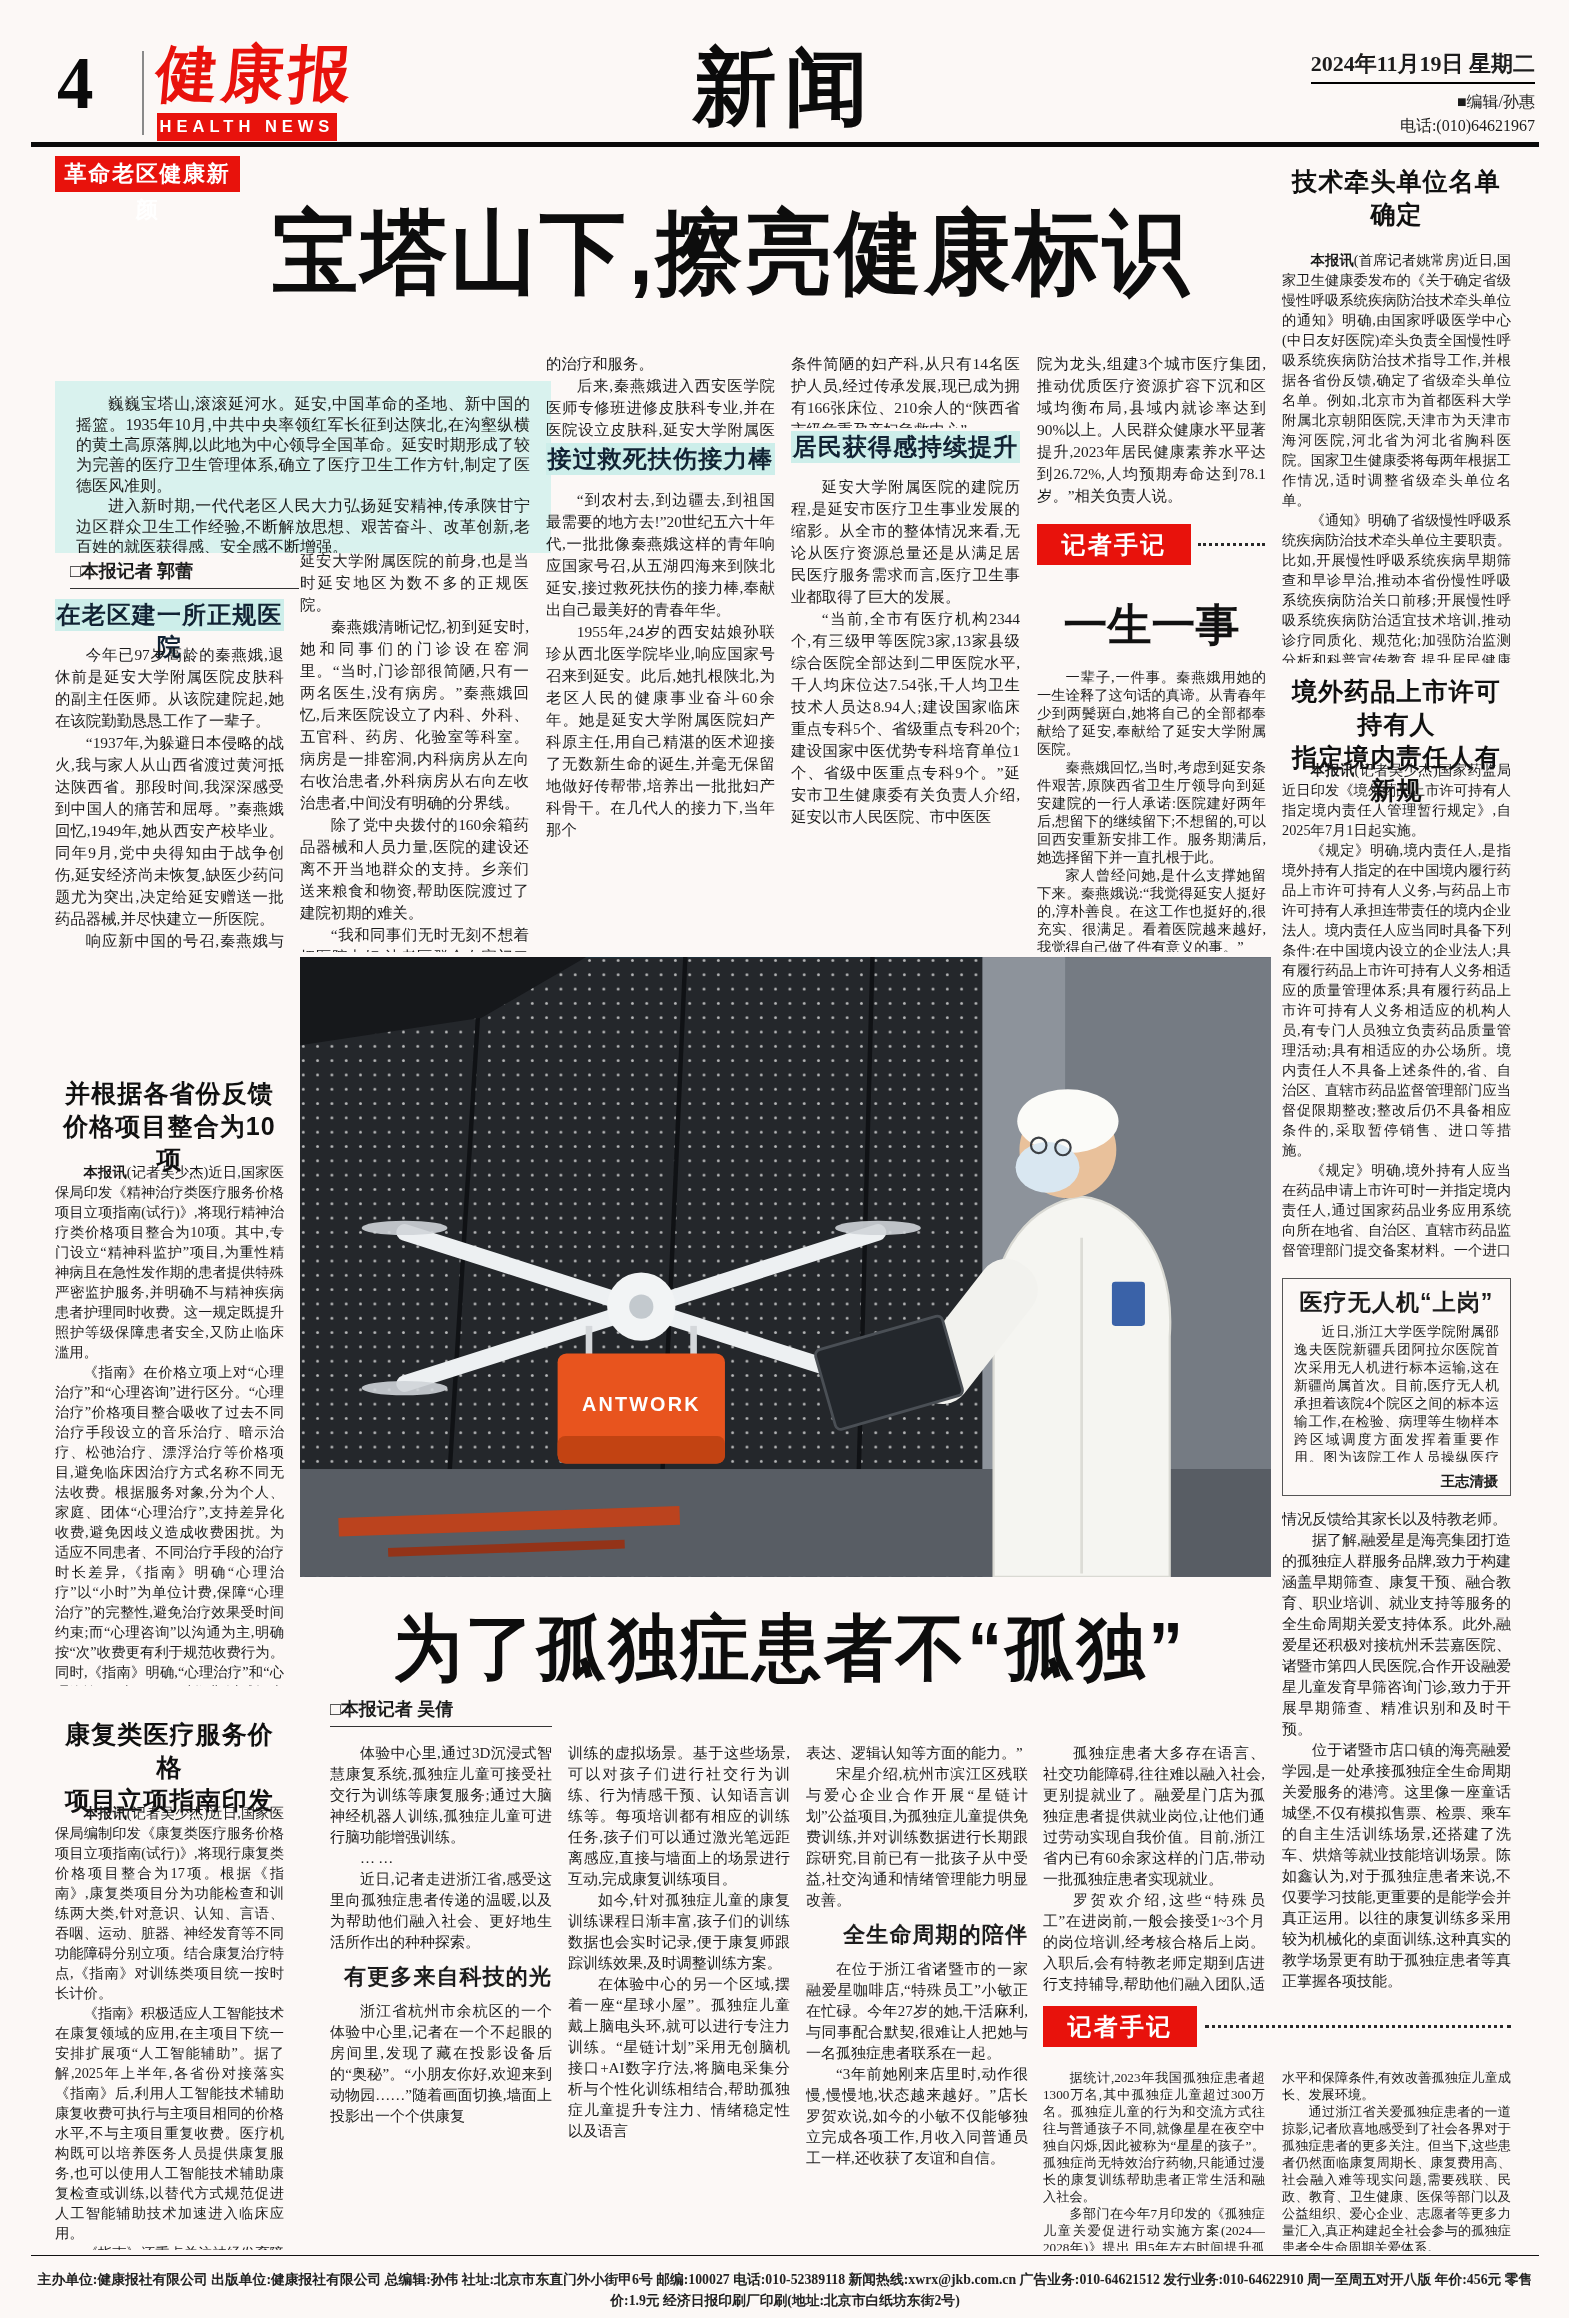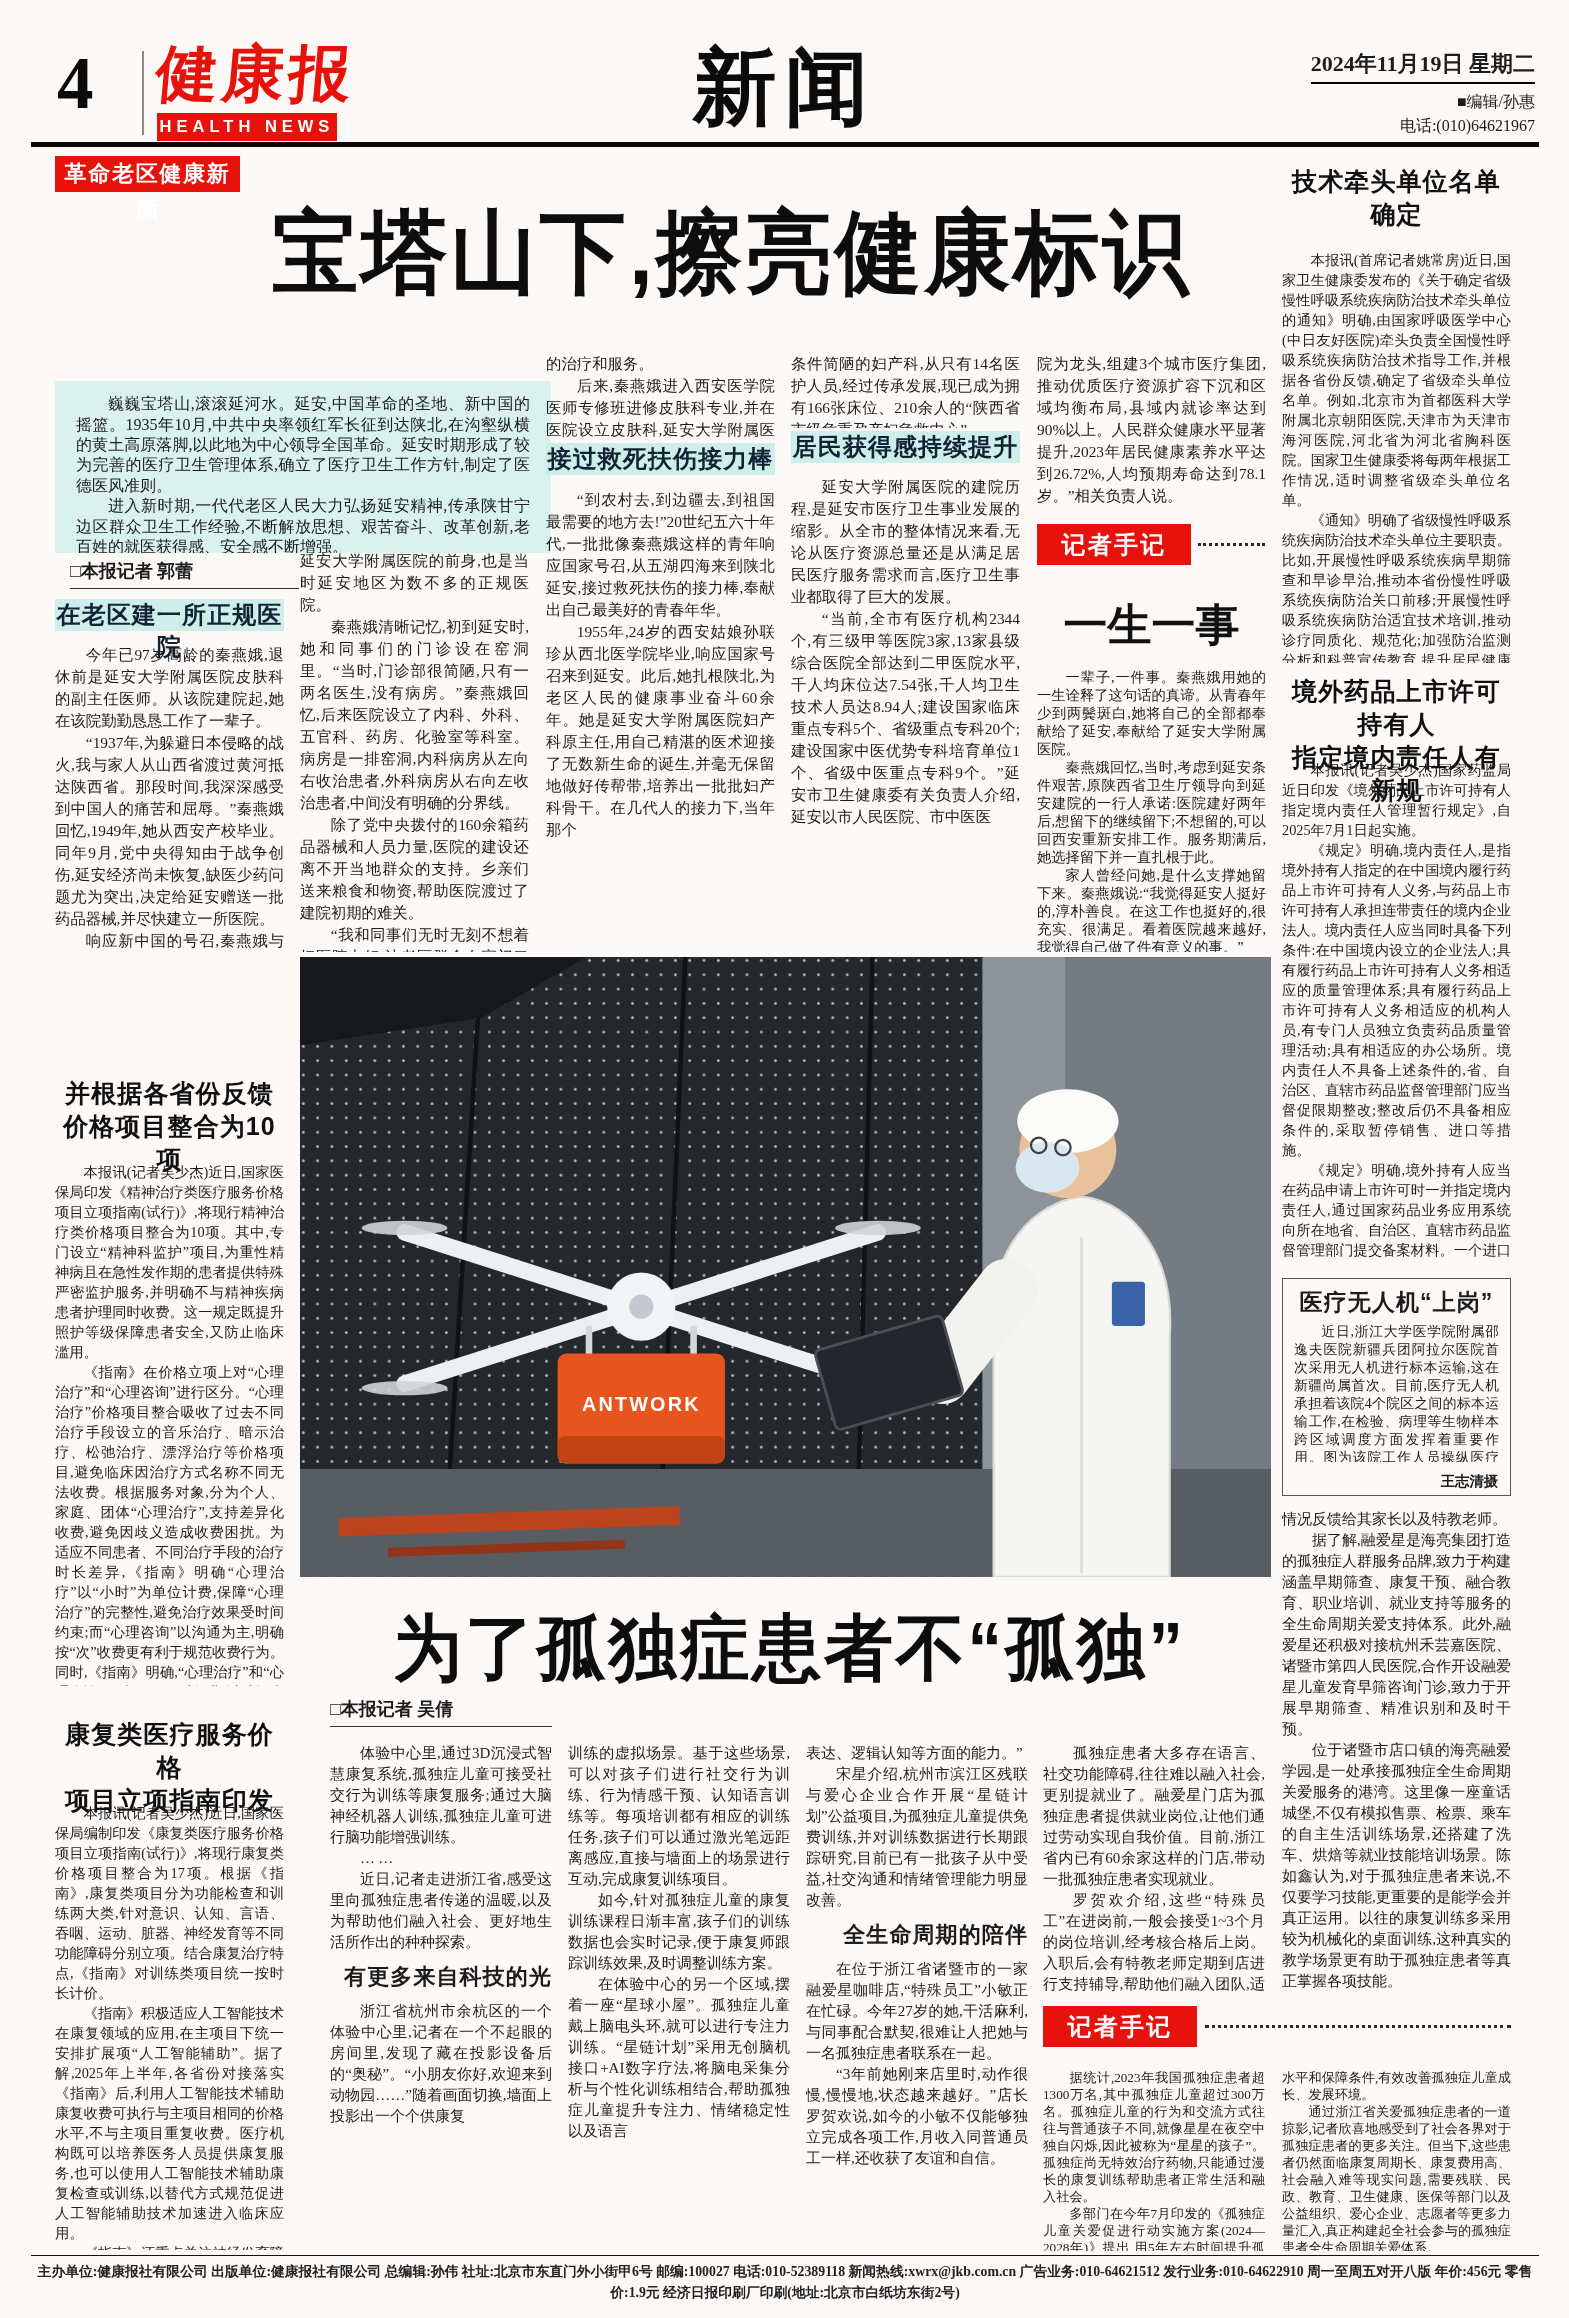--- a/index.html
+++ b/index.html
@@ -39,21 +39,21 @@
   .notes-badge{width:154px;height:41px;background:#e8120c;color:#fff;text-align:center;
                font:700 24px/41px "Liberation Sans","DejaVu Sans",sans-serif;letter-spacing:2.2px;}
   .dotline{border-top:3.3px dotted #2a2a2a;height:0;}
   .notes-title{text-align:center;font:900 44px/1 "Liberation Sans","DejaVu Sans",sans-serif;color:#111;}
   .notes-body{font:14.3px/18px "Liberation Serif",serif;text-align:justify;overflow:hidden;}
   .notes-body p{margin:0;text-indent:2em;}
   
   .art-title{text-align:center;font:700 25px/33px "Liberation Sans","DejaVu Sans",sans-serif;letter-spacing:1.1px;color:#101010;}
   .art-body{width:229px;font:14.3px/20px "Liberation Serif",serif;text-align:justify;overflow:hidden;}
   .art-body p{margin:0;text-indent:2em;}
-  .lead{font-weight:400;}
+  .lead{font-weight:700;}
   
   .dbox{left:1282px;top:1278px;width:229px;height:218px;border:1.1px solid #555;box-sizing:border-box;
         padding:8.8px 11px;background:#fcf8f6;}
   .dbox-title{text-align:center;font:700 23px/29px "Liberation Sans","DejaVu Sans",sans-serif;letter-spacing:1.1px;}
   .dbox-body{margin-top:6.6px;height:139px;overflow:hidden;font:13.8px/18px "Liberation Serif",serif;text-align:justify;}
   .dbox-body p{margin:0;text-indent:2em;}
   .dbox-credit{position:absolute;right:12px;bottom:6.6px;font:700 14.3px/1 "Liberation Serif",serif;}
   
   .b-headline{left:308px;top:1611px;width:963px;text-align:center;color:#0d0d0d;
               font:900 69px/1.1 "Liberation Sans","DejaVu Sans",sans-serif;letter-spacing:2.8px;transform:scaleY(1.05);}
@@ -61,21 +61,21 @@
   .bcol{width:222px;font:15px/21px "Liberation Serif",serif;text-align:justify;overflow:hidden;}
   .bcol p{margin:0;text-indent:2em;}
   .bcol p.noind{text-indent:0;}
   .inline-sub{text-indent:0 !important;text-align:right;font:700 22px/1.2 "Liberation Sans","DejaVu Sans",sans-serif;
               margin:11px 0 !important;letter-spacing:1.1px;}
   .ellip{text-indent:2em;letter-spacing:3.3px;}
   .notes2-body{font:13.2px/17px "Liberation Serif",serif;text-align:justify;overflow:hidden;}
   .notes2-body p{margin:0;text-indent:2em;}
   .notes2-body p.noind{text-indent:0;}
   
-  .footer{left:31px;top:2255px;width:1508px;border-top:1.7px solid #111;padding-top:6px;
+  .footer{left:31px;top:2255px;width:1508px;border-top:1.7px solid #111;padding-top:14px;
           font:600 13.8px/1.5 "Liberation Serif",serif;text-align:center;color:#222;}
   
   .photo{left:300px;top:957px;width:971px;height:620px;background:#0ea5e9;overflow:hidden;}
 </style>
 </head>
 <body>
 
 <div class="page">
 
   <div class="abs pagenum">4</div>

